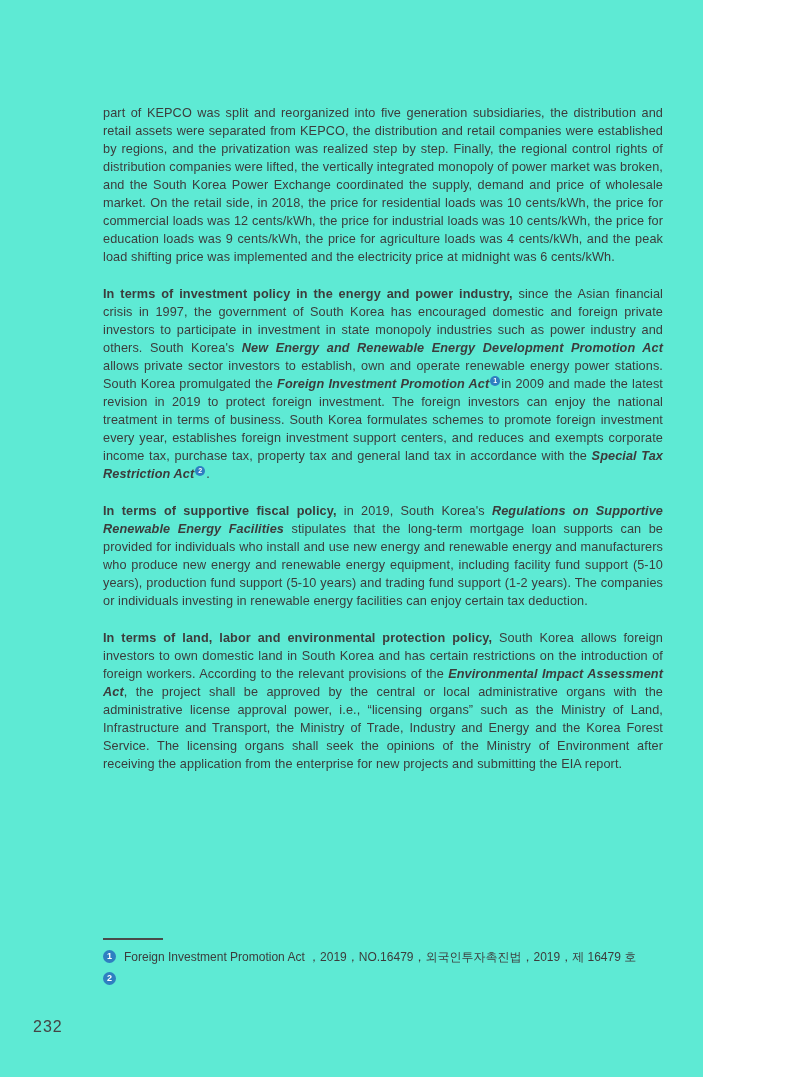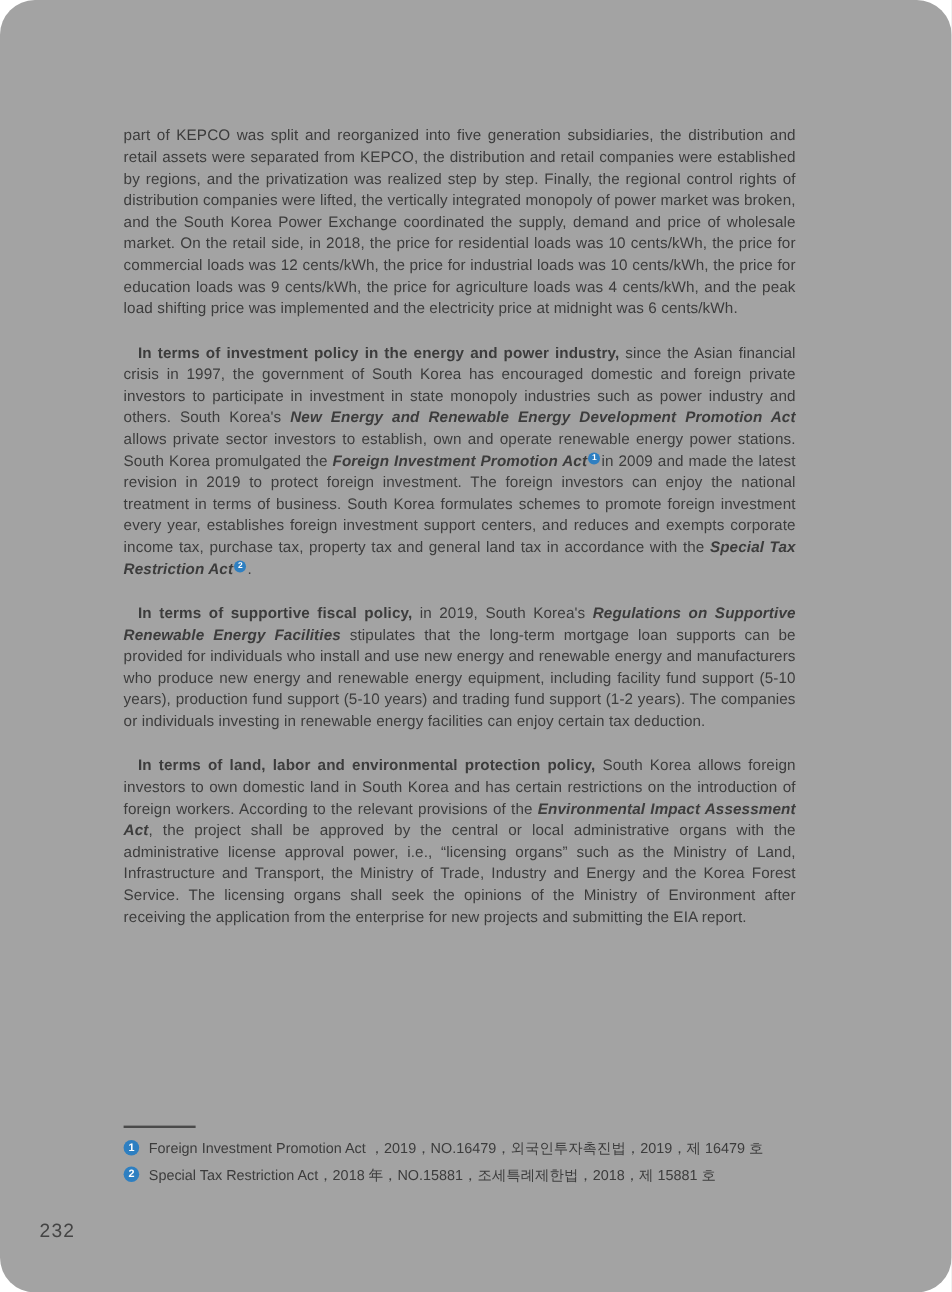--- a/index.html
+++ b/index.html
@@ -2,43 +2,42 @@
 <html style="--marker-blue: #2e7fc1;"><head>
 <meta charset="utf-8">
 <style>
   html, body {
     margin: 0;
     padding: 0;
     background: #ffffff;
   }
   .page {
     position: relative;
-    width: 793px;
+    width: 703px;
     height: 1077px;
-    background: #a3a3a3;
+    background: #5eead4;
     overflow: hidden;
     font-family: "Liberation Sans", sans-serif;
-    border-radius: 29px;
   }
   .body-text {
     position: absolute;
     left: 103px;
     top: 104px;
     width: 560px;
     font-size: 12.7px;
     line-height: 18px;
     color: #3c3c3c;
     text-align: justify;
     letter-spacing: 0.1px;
   }
   .body-text p {
     margin: 0 0 19px 0;
   }
   .run.normal { font-weight: 400; font-style: normal; }
-  .run.bold   { font-weight: 700; font-style: normal; margin-left: 12px; }
+  .run.bold   { font-weight: 700; font-style: normal; }
   .run.italic { font-style: italic; font-weight: 700; }
   .fn-sup {
     display: inline-block;
     width: 10px;
     height: 10px;
     border-radius: 50%;
     background: var(--marker-blue, #2e7fc1);
     color: #ffffff;
     font-size: 7px;
     line-height: 10px;
@@ -108,20 +107,19 @@
 
   <footer class="footnote-section">
     <div class="fn-rule"></div>
     <div id="footnote-list">
         <div class="footnote">
           <span class="fn-marker">1</span>
           <span class="fn-text">Foreign Investment Promotion Act ，2019，NO.16479，외국인투자촉진법，2019，제 16479 호</span>
         </div>
         <div class="footnote">
           <span class="fn-marker">2</span>
-          <span class="fn-text">Special Tax Restriction Act，2018 年，NO.15881，조세특례제한법，2018，제 15881 호</span>
         </div>
       </div>
   </footer>
 
   <div class="page-number">232</div>
 
 </div>
 
 </body></html>

